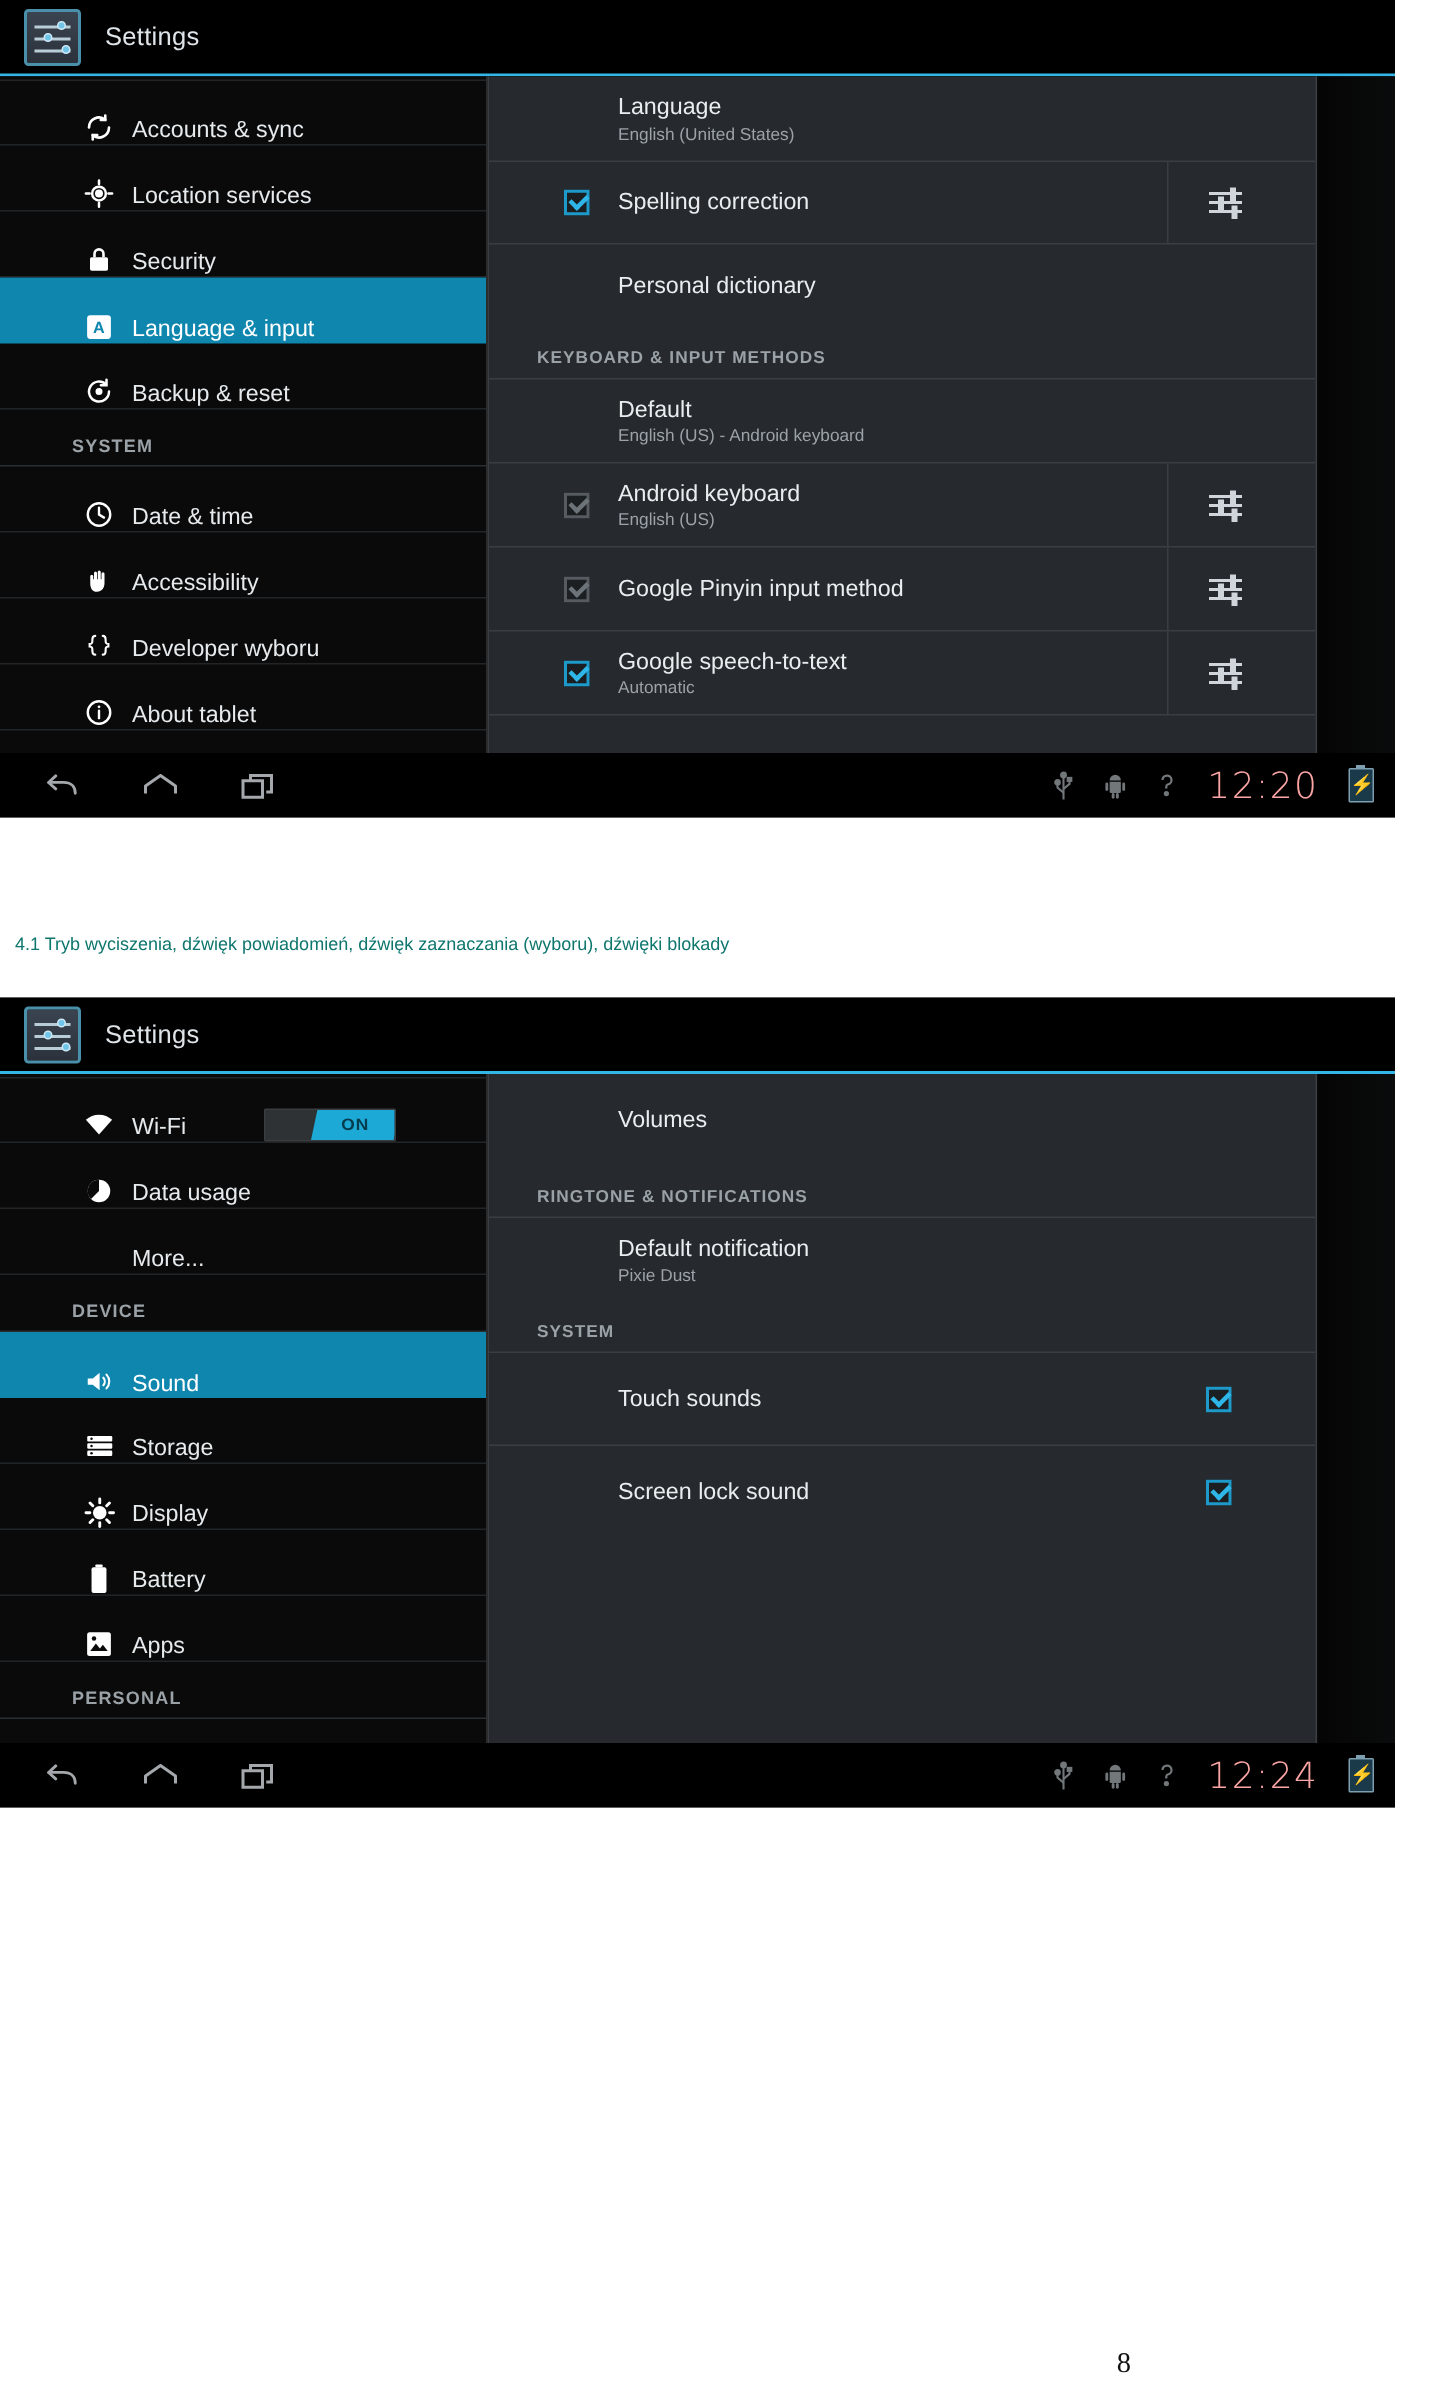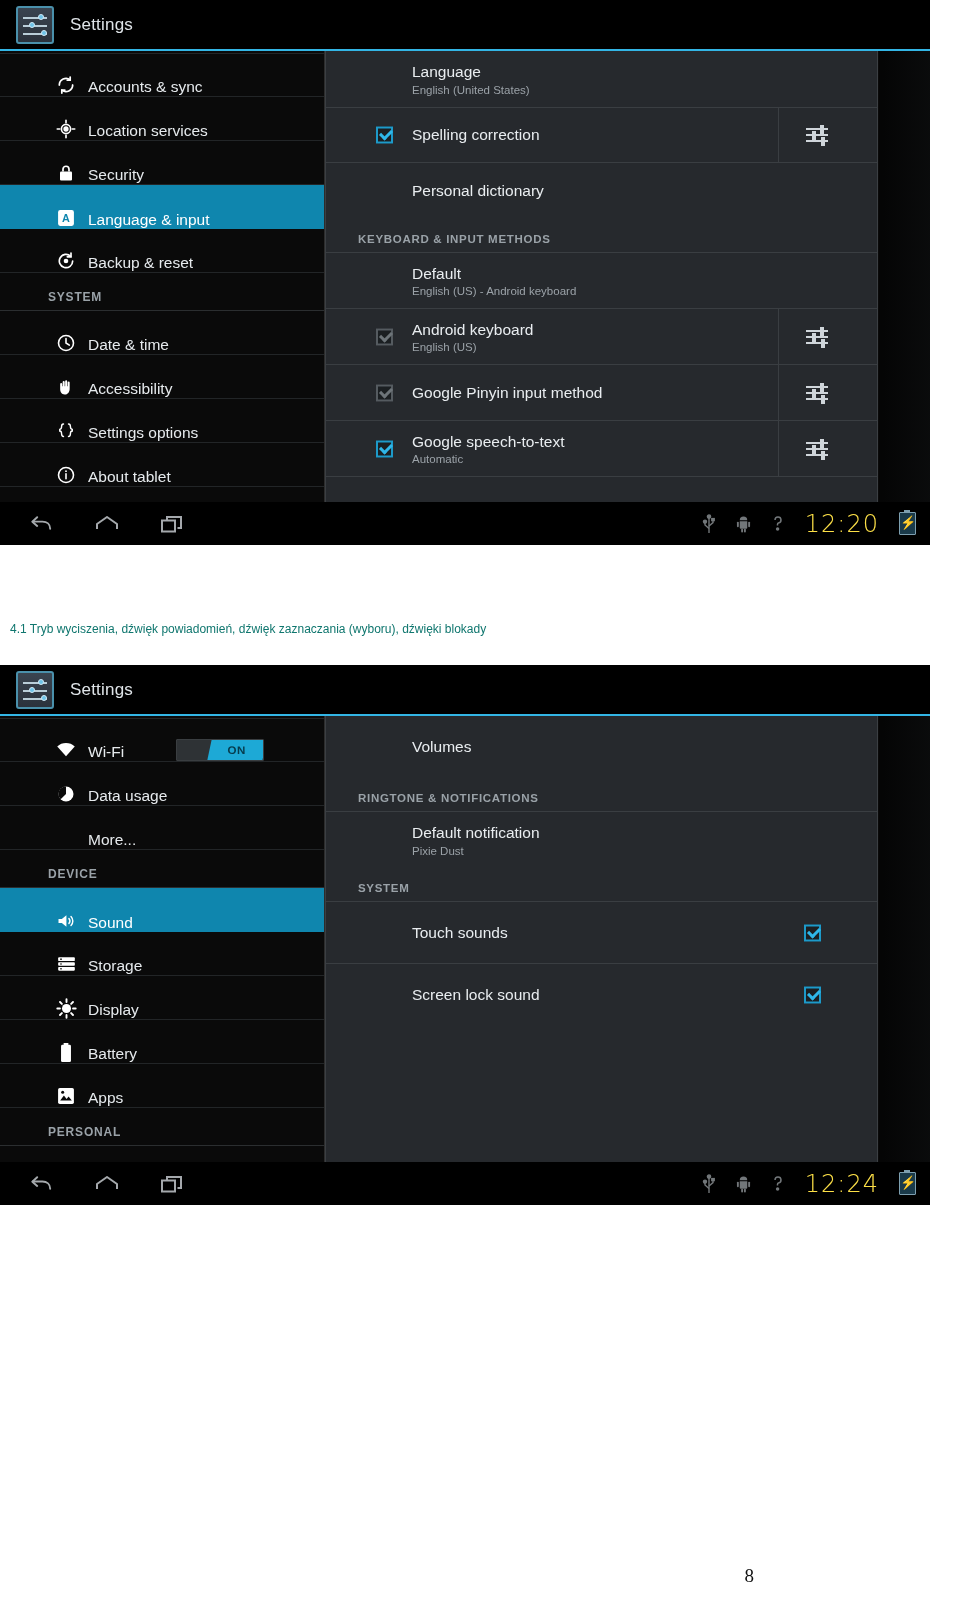--- a/index.html
+++ b/index.html
@@ -260,21 +260,21 @@
   .nav-right {
     margin-left: auto;
     display: flex;
     align-items: center;
     gap: 20px;
     padding-right: 14px;
   }
   .nav-ico { color: #c9ced2; opacity: .82; display: flex; align-items: center; }
   .nav-status { opacity: .62; }
   .clock {
-    color: #fde047;
+    color: #fca5a5;
     font-size: 24px;
     letter-spacing: 1px;
     font-family: "DejaVu Sans", sans-serif;
     font-weight: 300;
   }
   .battery {
     width: 15px; height: 21px;
     border: 1px solid #7d9fb0;
     background: #1a3a4a;
     position: relative;
@@ -421,21 +421,21 @@
           <span class="s-label">Accessibility</span>
         </div>
 
         <div class="side-row">
           <span class="s-icon">
             <svg width="22" height="20" viewBox="0 0 24 24" fill="none" stroke="#fff" stroke-width="1.7" stroke-linecap="round">
               <path d="M9 3.5c-2 0-2.3 1.2-2.3 3.2s0 3.3-2.2 3.3v2c2.2 0 2.2 1.3 2.2 3.3s.3 3.2 2.3 3.2"></path>
               <path d="M15 3.5c2 0 2.3 1.2 2.3 3.2s0 3.3 2.2 3.3v2c-2.2 0-2.2 1.3-2.2 3.3s-.3 3.2-2.3 3.2"></path>
             </svg>
           </span>
-          <span class="s-label">Settings options</span>
+          <span class="s-label">Developer wyboru</span>
         </div>
 
         <div class="side-row">
           <span class="s-icon">
             <svg width="20" height="20" viewBox="0 0 24 24" fill="none" stroke="#fff" stroke-width="1.9">
               <circle cx="12" cy="12" r="9"></circle>
               <path d="M12 10.5v6" stroke-linecap="round"></path>
                 <circle cx="12" cy="7.4" r="1.1" fill="#fff" stroke="none"></circle>
             </svg>
           </span>

